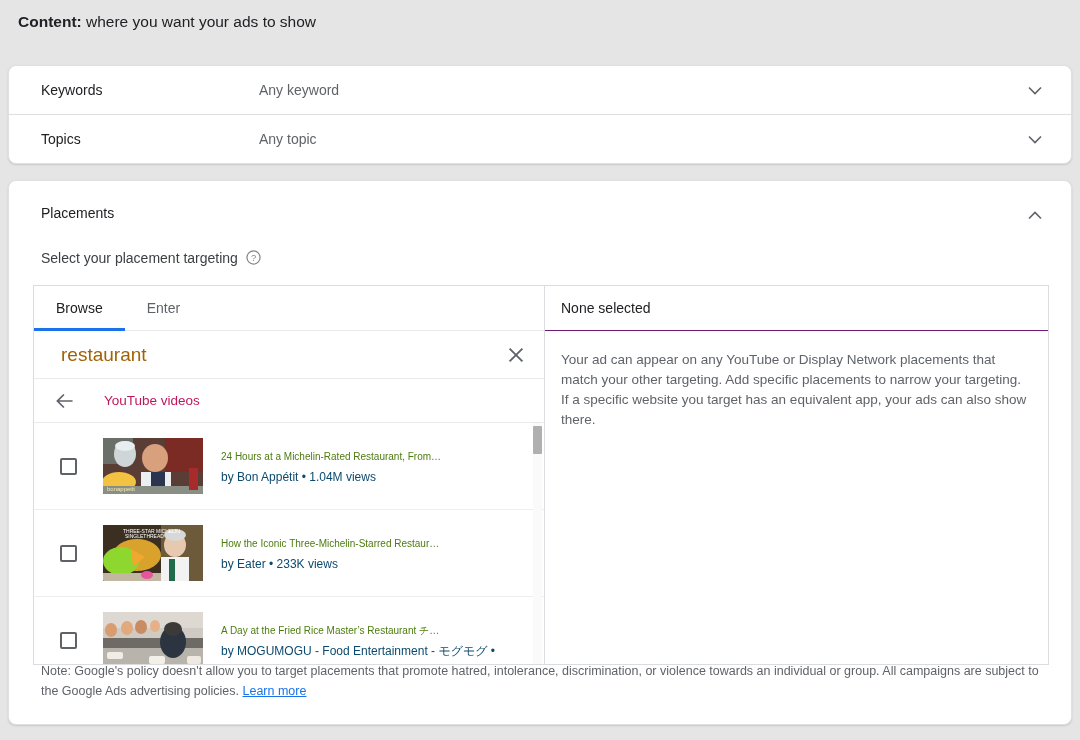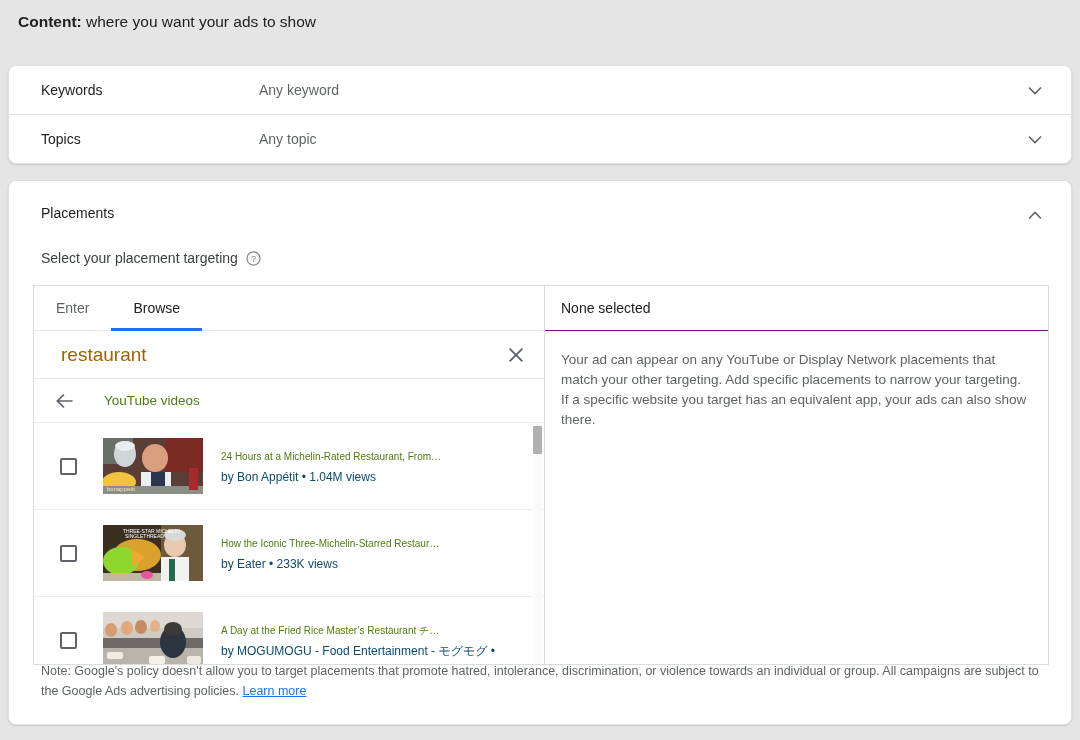--- a/index.html
+++ b/index.html
@@ -46,21 +46,21 @@
   
   .pl-title {
     position: absolute; left: 32px; top: 24px;
     font-size: 14px; color: #202124; font-weight: 400;
   }
   .pl-chev { position: absolute; right: 24px; top: 23px; }
 
   .pl-sub {
     position: absolute; left: 32px; top: 69px;
     font-size: 14px; color: #3c4043;
-    display: flex; align-items: flex-end; gap: 8px;
+    display: flex; align-items: flex-start; gap: 8px;
   }
   .help-icon { width: 15px; height: 15px; display: block; }
   .help-icon circle { fill: none; stroke: #80868b; stroke-width: 1.3px; }
   .help-icon text { font-size: 10px; fill: #80868b; font-family: "Liberation Sans", sans-serif; }
 
   
   .selector {
     position: absolute; left: 24px; top: 104px;
     width: 1016px; height: 380px;
     border: 1px solid #dadce0;
@@ -99,21 +99,21 @@
   .clear-btn path { stroke: #5f6368; stroke-width: 1.6px; }
 
   
   .crumb-row {
     height: 44px; display: flex; align-items: center;
     border-bottom: 1px solid #e8eaed;
     padding-left: 18px;
   }
   .back-btn { width: 26px; height: 26px; flex: none; cursor: pointer; display: block; }
   .back-btn path { fill: none; stroke: #5f6368; stroke-width: 1.6px; }
-  .crumb-label { font-size: 13.5px; color: #4d7c0f; margin-left: 26px; }
+  .crumb-label { font-size: 13.5px; color: #be185d; margin-left: 26px; }
 
   
   .vlist { position: absolute; left: 0; right: 0; top: 137px; bottom: 0; overflow: hidden; }
   .vrow {
     display: flex; align-items: center;
     height: 87px; padding-left: 26px;
     border-bottom: 1px solid #eceff1;
     cursor: pointer;
   }
   .cb {
@@ -210,25 +210,25 @@
         <circle cx="8" cy="8" r="7"></circle>
         <text x="8" y="11.4" text-anchor="middle">?</text>
       </svg>
     </div>
 
     <div class="selector">
 
       <div class="sel-left">
 
         <div class="tabs">
+          <div class="tab active">
+              <span>Browse</span>
+            </div>
           <div class="tab">
               <span>Enter</span>
-            </div>
-          <div class="tab active">
-              <span>Browse</span>
             </div>
         </div>
 
         <div class="search-row">
           <input class="search-input" type="text" value="restaurant" placeholder="Search" style="">
           <svg class="clear-btn" viewBox="0 0 24 24">
             <path d="M6.5 6.5 L17.5 17.5 M17.5 6.5 L6.5 17.5"></path>
           </svg>
         </div>
 

